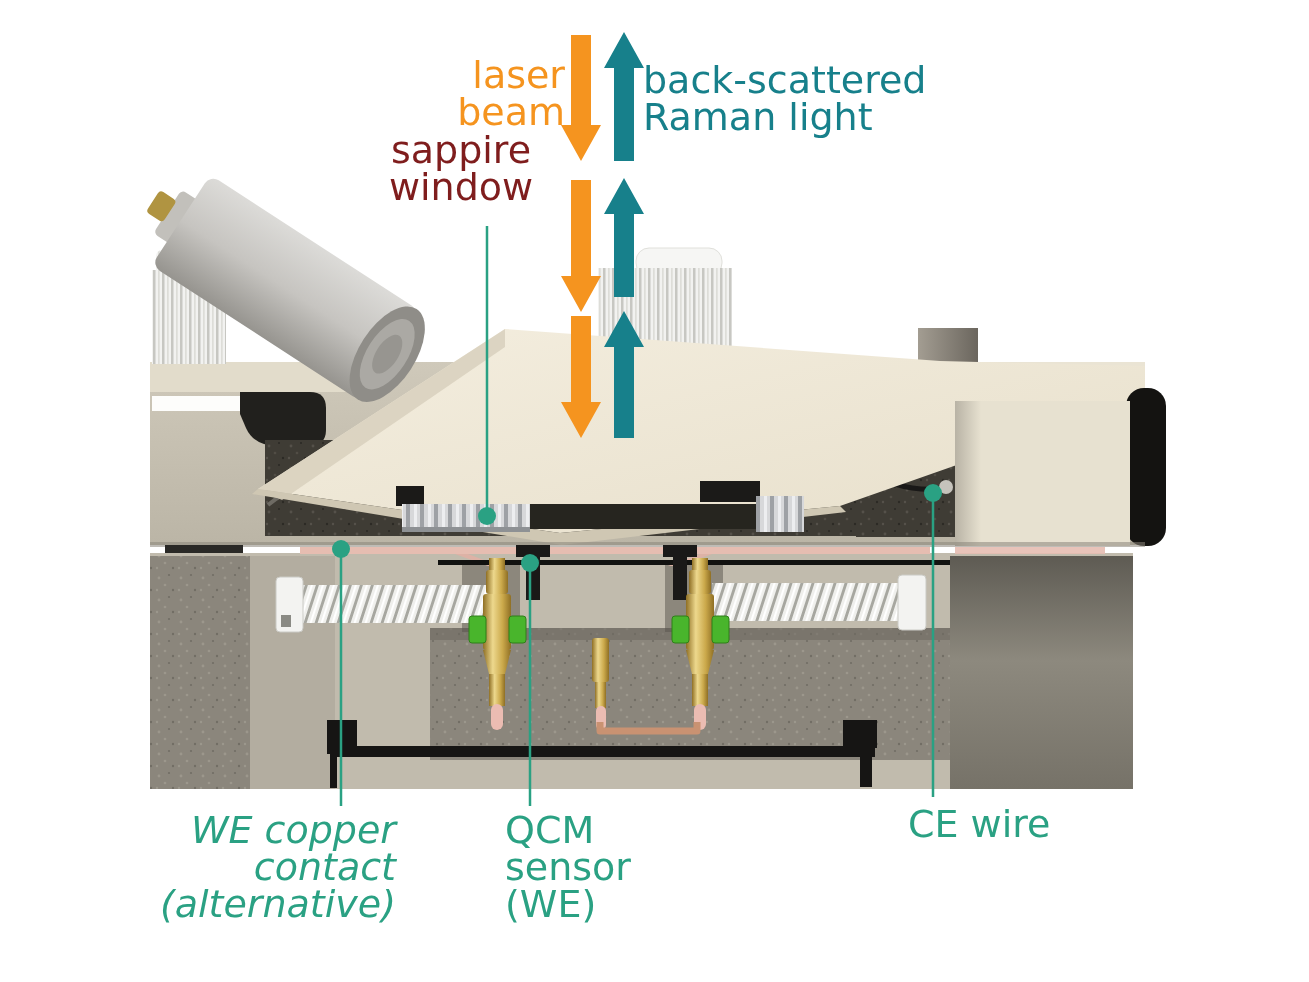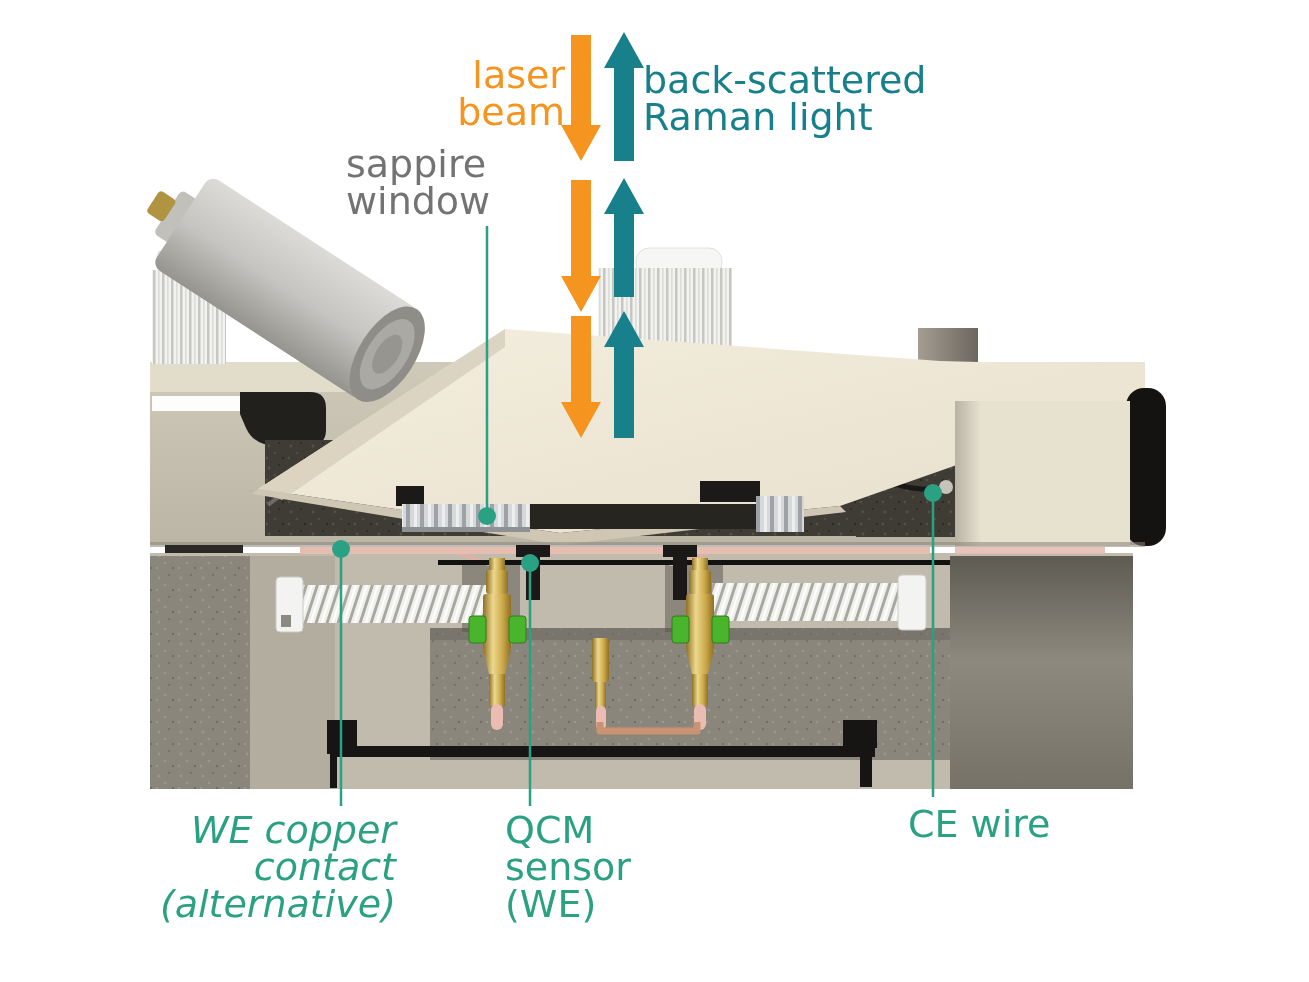--- a/index.html
+++ b/index.html
@@ -3,21 +3,21 @@
 <meta charset="utf-8">
 <style>
   html,body{margin:0;padding:0;background:#fff;}
   #stage{position:relative;width:1309px;height:982px;background:#fff;overflow:hidden;
          font-family:"DejaVu Sans",sans-serif;}
   #stage svg{position:absolute;left:0;top:0;}
   .label{position:absolute;font-size:38px;line-height:37px;white-space:pre-line;
          font-family:"DejaVu Sans",sans-serif;}
   .lbl-laser{right:744px;top:57px;text-align:right;color:#F5941F;}
   .lbl-raman{left:643px;top:62px;text-align:left;color:#17808B;}
-  .lbl-sapphire{left:346px;width:230px;top:146px;text-align:left;color:#737373;}
+  .lbl-sapphire{left:346px;width:230px;top:132px;text-align:center;color:#7f1d1d;}
   .lbl-wecu{right:913px;top:812px;text-align:right;color:#2AA183;font-style:italic;}
   .lbl-qcm{left:505px;top:812px;text-align:left;color:#2AA183;}
   .lbl-ce{left:908px;top:806px;text-align:left;color:#2AA183;}
 </style>
 </head>
 <body>
 
 <div id="stage">
 
 <svg width="1309" height="982" viewBox="0 0 1309 982">

